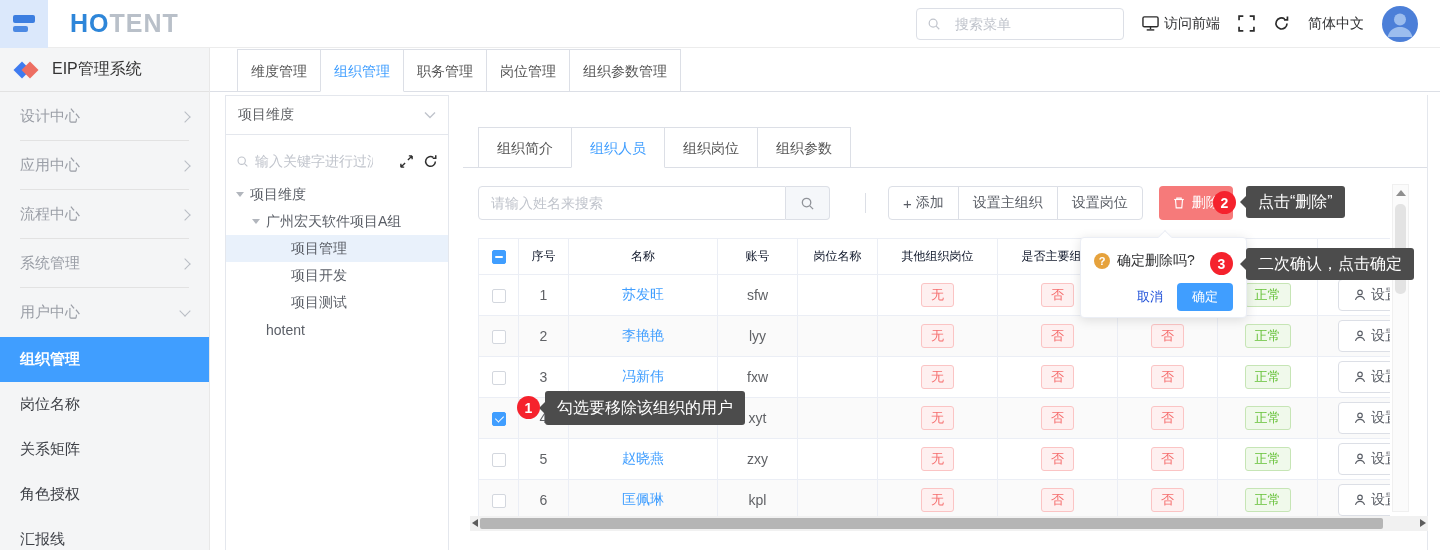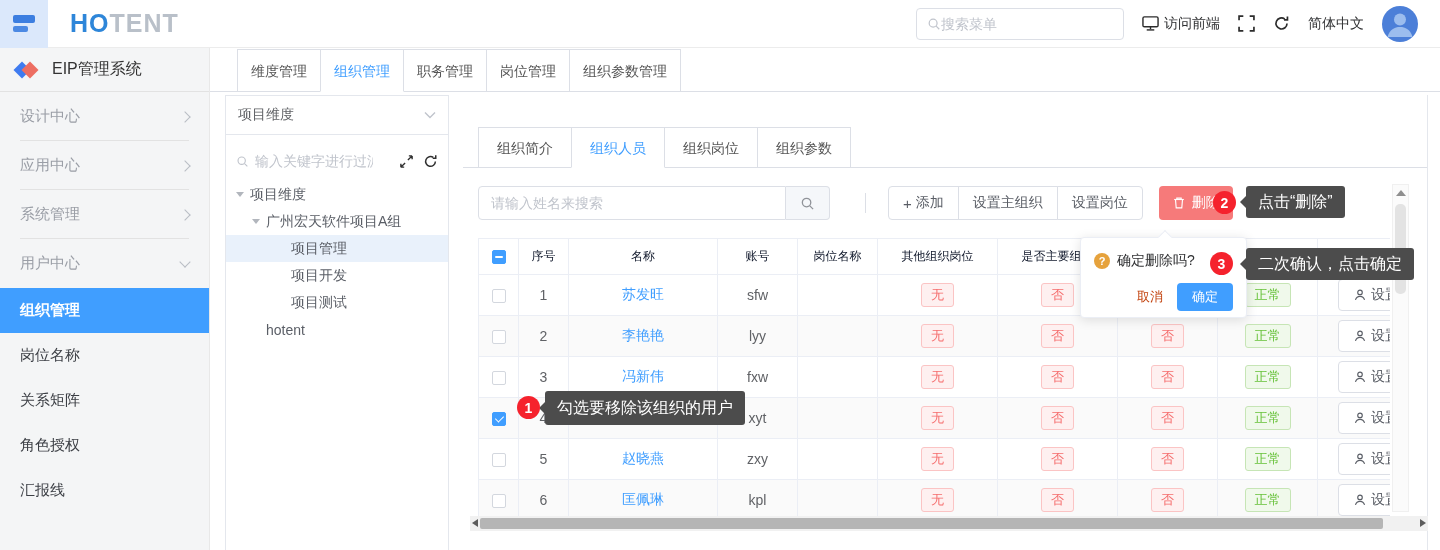--- a/index.html
+++ b/index.html
@@ -8,21 +8,21 @@
 
   
   .topbar { position:absolute; left:0; top:0; width:1440px; height:48px; background:#fff; border-bottom:1px solid #ececec; display:flex; align-items:center; z-index:5; }
   .collapse-btn { width:48px; height:48px; background:#dbe8fb; display:flex; flex-direction:column; justify-content:center; padding-left:13px; cursor:pointer; }
   .clps-bar1 { width:22px; height:8px; background:#3c7ee0; border-radius:2px; }
   .clps-bar2 { width:15px; height:6px; background:#3c7ee0; border-radius:2px; margin-top:3px; opacity:.9; }
   .logo { margin-left:22px; font-size:25px; font-weight:800; letter-spacing:1px; display:flex; align-items:baseline; }
   .logo .lg-b { color:#2e86d9; }
   .logo .lg-g { color:#b9c0c9; }
   .topbar-right { margin-left:auto; display:flex; align-items:center; gap:18px; padding-right:22px; color:#303133; }
-  .menu-search { width:208px; height:32px; border:1px solid #dcdfe6; border-radius:4px; display:flex; align-items:center; padding:0 10px; gap:0; color:#c0c4cc; }
+  .menu-search { width:208px; height:32px; border:1px solid #dcdfe6; border-radius:4px; display:flex; align-items:center; padding:0 10px; gap:14px; color:#c0c4cc; }
   .menu-search input { border:none; outline:none; width:150px; font-size:14px; color:#606266; font-family:inherit; }
   .menu-search input::placeholder { color:#c0c4cc; }
   .tb-item { display:flex; align-items:center; gap:5px; font-size:14px; cursor:pointer; }
   .tb-icon { width:17px; height:17px; color:#2c2c2c; }
   .avatar { width:36px; height:36px; border-radius:50%; background:#4c7fd8; overflow:hidden; cursor:pointer; }
 
   
   .sidebar { position:absolute; left:0; top:48px; width:210px; height:502px; background:#f4f5f6; border-right:1px solid #e8e8e8; z-index:4; }
   .app-title { height:44px; display:flex; align-items:center; padding-left:16px; border-bottom:1px solid #e2e2e2; }
   .diamond-wrap { width:30px; display:flex; align-items:center; }
@@ -109,21 +109,21 @@
   .hs-left { position:absolute; left:2px; top:3px; width:0; height:0; border-top:4.5px solid transparent; border-bottom:4.5px solid transparent; border-right:6px solid #5d5d5d; }
   .hs-right { position:absolute; right:2px; top:3px; width:0; height:0; border-top:4.5px solid transparent; border-bottom:4.5px solid transparent; border-left:6px solid #5d5d5d; }
   .hs-thumb { position:absolute; left:10px; top:2px; width:903px; height:11px; background:#b5b5b5; border-radius:2px; cursor:pointer; }
 
   
   .popconfirm { position:absolute; left:1080px; top:237px; width:167px; height:81px; background:#fff; border:1px solid #ebeef5; border-radius:4px; box-shadow:0 2px 12px rgba(0,0,0,.12); z-index:30; padding:14px 13px 10px; }
   .pop-arrow { position:absolute; left:1160px; top:232px; width:10px; height:10px; background:#fff; border-left:1px solid #ebeef5; border-top:1px solid #ebeef5; transform:rotate(45deg); z-index:31; }
   .pop-msg { display:flex; align-items:center; gap:7px; font-size:14px; color:#303133; }
   .pop-q { width:16px; height:16px; min-width:16px; border-radius:50%; background:#e6a23c; color:#fff; font-size:11px; font-weight:bold; display:flex; align-items:center; justify-content:center; }
   .pop-btns { display:flex; justify-content:flex-end; align-items:center; gap:14px; margin-top:13px; }
-  .pop-cancel { color:#c2410c; font-size:13px; cursor:pointer; }
+  .pop-cancel { color:#1d4ed8; font-size:13px; cursor:pointer; }
   .pop-ok { background:#409eff; color:#fff; font-size:13px; padding:5px 15px; border-radius:4px; border:none; cursor:pointer; }
 
   
   .ann-num { position:absolute; width:23px; height:23px; border-radius:50%; background:#f5222d; color:#fff; font-size:14px; font-weight:bold; display:flex; align-items:center; justify-content:center; z-index:41; }
   .ann-tip { position:absolute; background:#4c4c4c; color:#fff; font-size:16px; padding:0 12px; border-radius:3px; white-space:nowrap; z-index:40; display:flex; align-items:center; }
   .ann-tip::before { content:""; position:absolute; left:-6px; top:50%; margin-top:-6px; border-top:6px solid transparent; border-bottom:6px solid transparent; border-right:6px solid #4c4c4c; }
   #tip1 { left:545px; top:391px; height:34px; }
   #num1 { left:517px; top:396px; }
   #tip2 { left:1246px; top:186px; height:32px; }
   #num2 { left:1213px; top:191px; }
@@ -188,20 +188,24 @@
           <div class="d2"></div>
         </div>
       <span class="app-title-text">EIP管理系统</span>
     </div>
     <div class="menu-item divided">
         <span>设计中心</span>
         <span class="chev chev-right"></span>
       </div>
     <div class="menu-item divided">
         <span>应用中心</span>
+        <span class="chev chev-right"></span>
+      </div>
+    <div class="menu-item divided">
+        <span>流程中心</span>
         <span class="chev chev-right"></span>
       </div>
     <div class="menu-item divided">
         <span>系统管理</span>
         <span class="chev chev-right"></span>
       </div>
     <div class="menu-item">
         <span>用户中心</span>
         <span class="chev chev-down"></span>
       </div>

